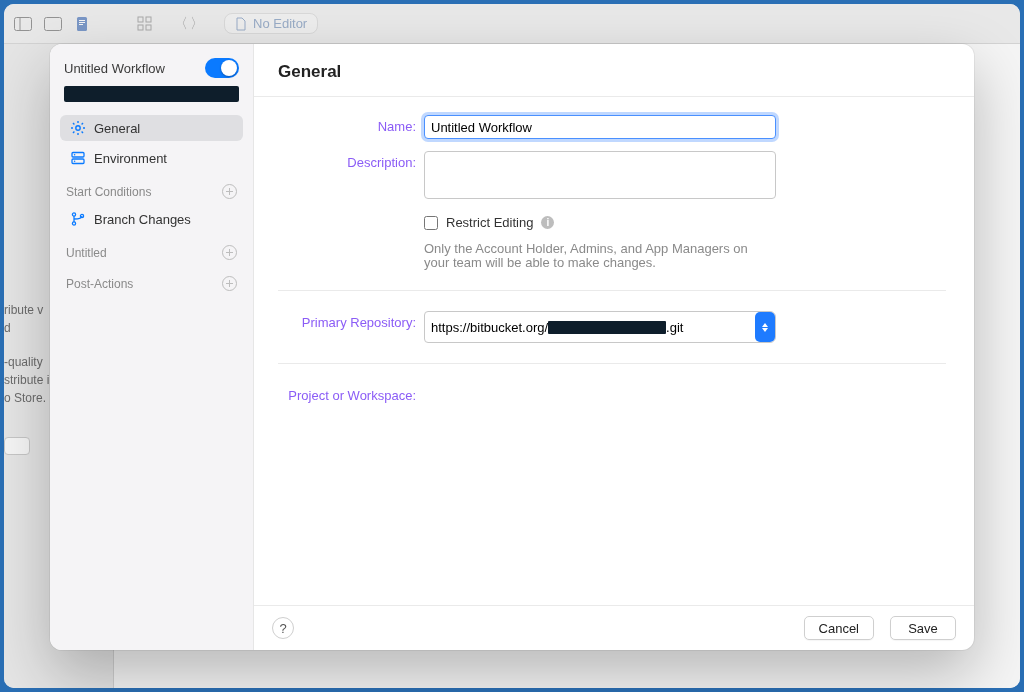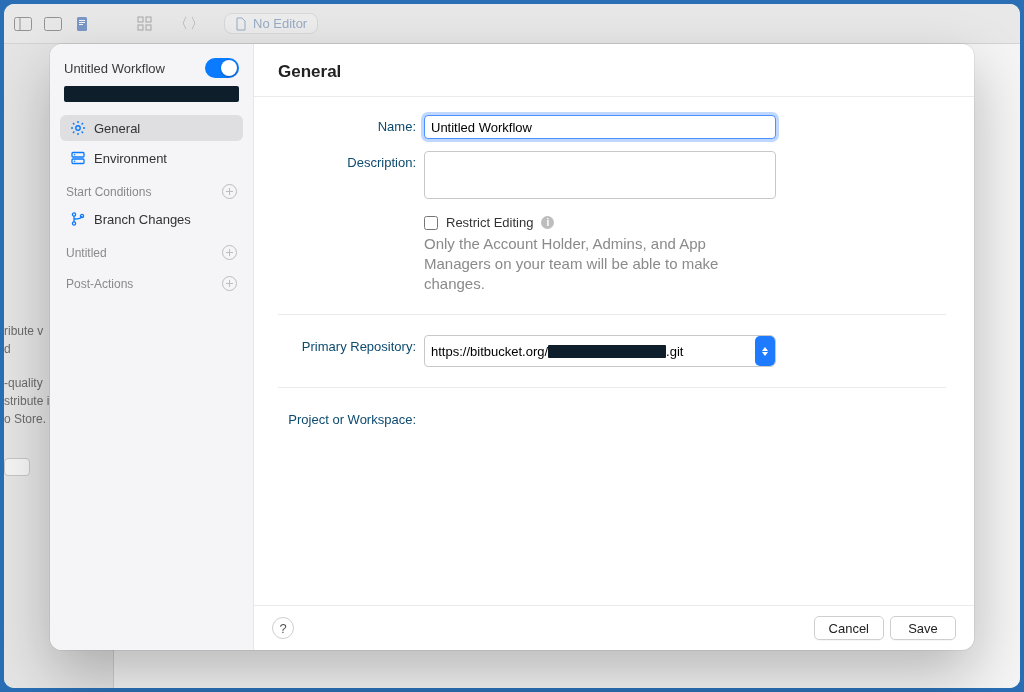--- a/index.html
+++ b/index.html
@@ -38,21 +38,21 @@
   }
   .bg-main {
     position:absolute; left:110px; right:0; top:40px; bottom:0;
     background:#fff;
   }
   .bg-noselection {
     position:absolute; left:118px; top:46px;
     font-size:11px; color:#8a8a8a;
   }
   .bg-fragment {
-    position:absolute; left:0; top:318px; width:55px; color:#707070; font-size:12px; line-height:18px;
+    position:absolute; left:0; top:297px; width:55px; color:#707070; font-size:12px; line-height:18px;
     padding-left:0;
   }
   .bg-fragment .line { white-space:nowrap; overflow:hidden; }
   .bg-fragment .box { margin-top:30px; width:26px; height:18px; border:1px solid #cfcfcf; border-radius:4px; background:#fff; }
 
   
   .dim {
     position:absolute; inset:0; background:rgba(0,0,0,0.04);
   }
 
@@ -113,39 +113,39 @@
   }
   .main-header h1 { font-size:17px; font-weight:700; color:#222; }
   .main-body {
     flex:1; overflow:auto; padding:12px 28px 12px 0;
   }
   .form-row {
     display:flex; align-items:flex-start; padding:6px 0;
   }
   .form-label {
     width:170px; min-width:170px; text-align:right; padding-right:8px; padding-top:4px;
-    font-size:13px; color:#0c4a6e;
+    font-size:13px; color:#8b5cf6;
   }
   .field { flex:1; max-width:352px; }
   .text-input {
     width:100%; height:24px; padding:3px 6px; font-size:13px;
     border:1px solid #c8c8c8; border-radius:4px; background:#fff;
   }
   .text-input.focus {
     border-color:#4a90ff; box-shadow:0 0 0 3px rgba(74,144,255,0.35);
     outline:none;
   }
   textarea.text-input { height:48px; resize:none; }
   .check-row { display:flex; align-items:center; gap:8px; font-size:13px; color:#333; }
   .check-row input[type=checkbox] { width:14px; height:14px; }
   .info-badge {
     width:13px; height:13px; border-radius:50%; background:#bdbdbd; color:#fff;
     font-size:10px; line-height:13px; text-align:center; font-weight:700;
   }
-  .helper { font-size:15px; color:#8a8a8a; line-height:20px; margin-top:4px; max-width:340px; }
+  .helper { font-size:13px; color:#8a8a8a; line-height:14px; margin-top:12px; max-width:340px; }
   .hr { border:0; border-top:1px solid #eaeaea; margin:14px 0 14px 24px; }
 
   .select-wrap {
     position:relative; width:100%; max-width:352px;
   }
   .select-display {
     height:32px; width:100%; border:1px solid #c8c8c8; border-radius:4px 6px 6px 4px;
     padding:3px 26px 3px 6px; font-size:13px; background:#fff;
     display:flex; align-items:center; white-space:nowrap; overflow:hidden;
   }
@@ -165,21 +165,21 @@
 
   .footer {
     border-top:1px solid #eaeaea; padding:10px 18px;
     display:flex; align-items:center; justify-content:space-between;
   }
   .help-btn {
     width:22px; height:22px; border:1px solid #cfcfcf; border-radius:50%;
     display:flex; align-items:center; justify-content:center;
     font-size:13px; color:#555; background:#fff;
   }
-  .footer-actions { display:flex; gap:6px; }
+  .footer-actions { display:flex; gap:16px; }
   .btn {
     min-width:66px; height:24px; padding:0 14px; font-size:13px;
     border:1px solid #cfcfcf; border-radius:5px; background:#fff; color:#222;
     display:flex; align-items:center; justify-content:center;
     box-shadow:0 1px 1px rgba(0,0,0,0.04);
   }
 
   
   svg { display:block; }
 </style>

